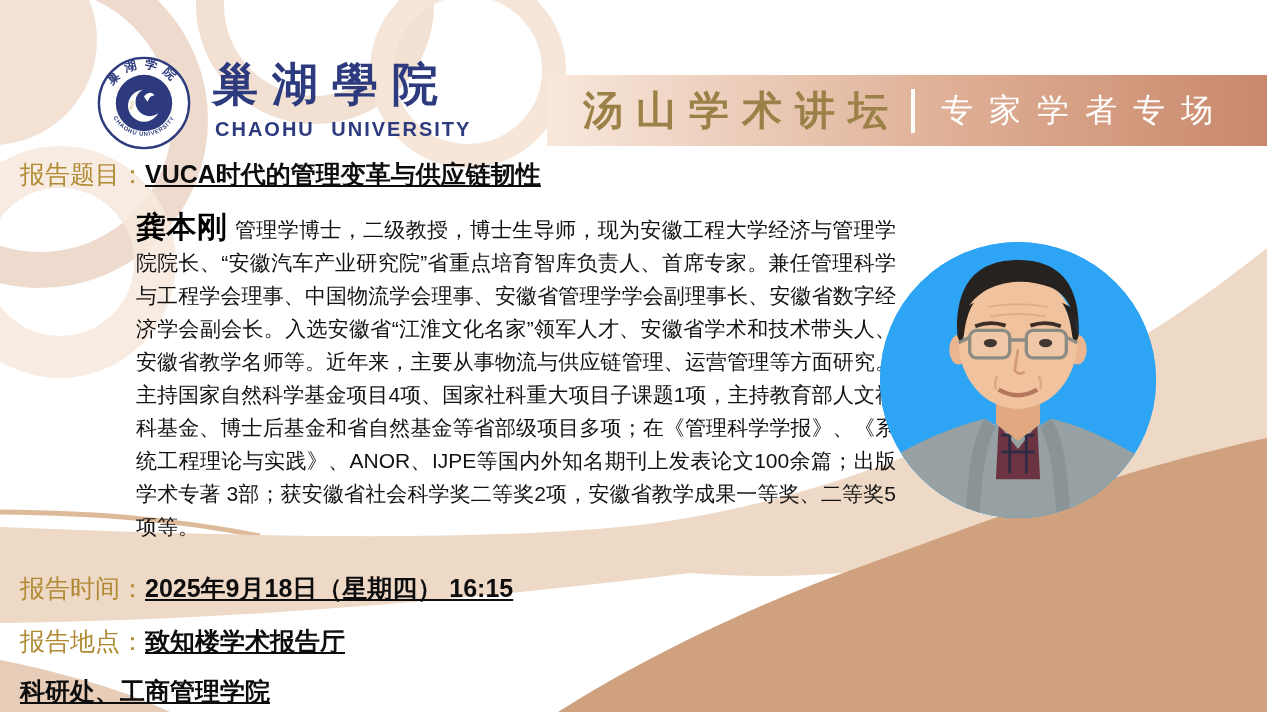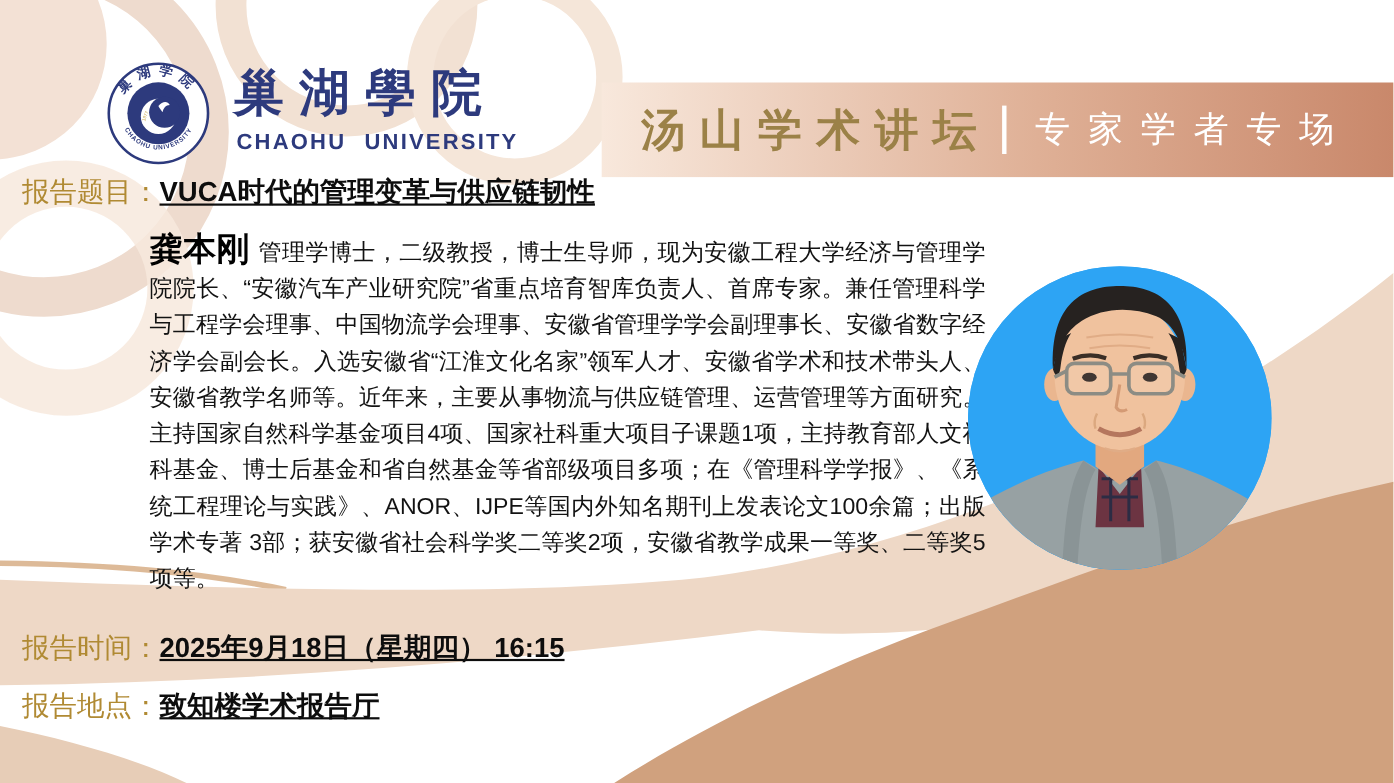--- a/index.html
+++ b/index.html
@@ -20,21 +20,21 @@
     font-family:"Liberation Serif",serif;
     font-weight:700;font-size:46px;line-height:54px;
     letter-spacing:14px;color:var(--navy);white-space:nowrap;
   }
   #wordmark-en{
     left:215px;top:118px;
     font-weight:700;font-size:20px;letter-spacing:2px;word-spacing:9px;
     color:var(--navy);white-space:nowrap;
   }
   #banner{
-    left:547px;top:75px;width:720px;height:86px;
+    left:547px;top:75px;width:720px;height:71px;
     background:linear-gradient(90deg,var(--banner-grad-left) 0%,var(--banner-grad-mid) 55%,var(--banner-grad-right) 100%);
     display:flex;align-items:center;
   }
   #banner-forum{
     margin-left:36px;
     font-weight:700;font-size:40px;letter-spacing:13px;
     color:var(--banner-text-gold);white-space:nowrap;
   }
   #banner-divider{
     width:4px;height:44px;background:#ffffff;margin-left:10px;margin-right:26px;flex:none;
@@ -197,15 +197,16 @@
     <span class="row-label">报告时间：</span>
     <span class="row-value">2025年9月18日（星期四） 16:15</span>
   </div>
 
   <div id="row-location" class="layer row">
     <span class="row-label">报告地点：</span>
     <span class="row-value">致知楼学术报告厅</span>
   </div>
 
   <div id="row-organizer" class="layer row">
+    <span class="row-value">科研处、工商管理学院</span>
   </div>
 
 </div>
 
 </body></html>

